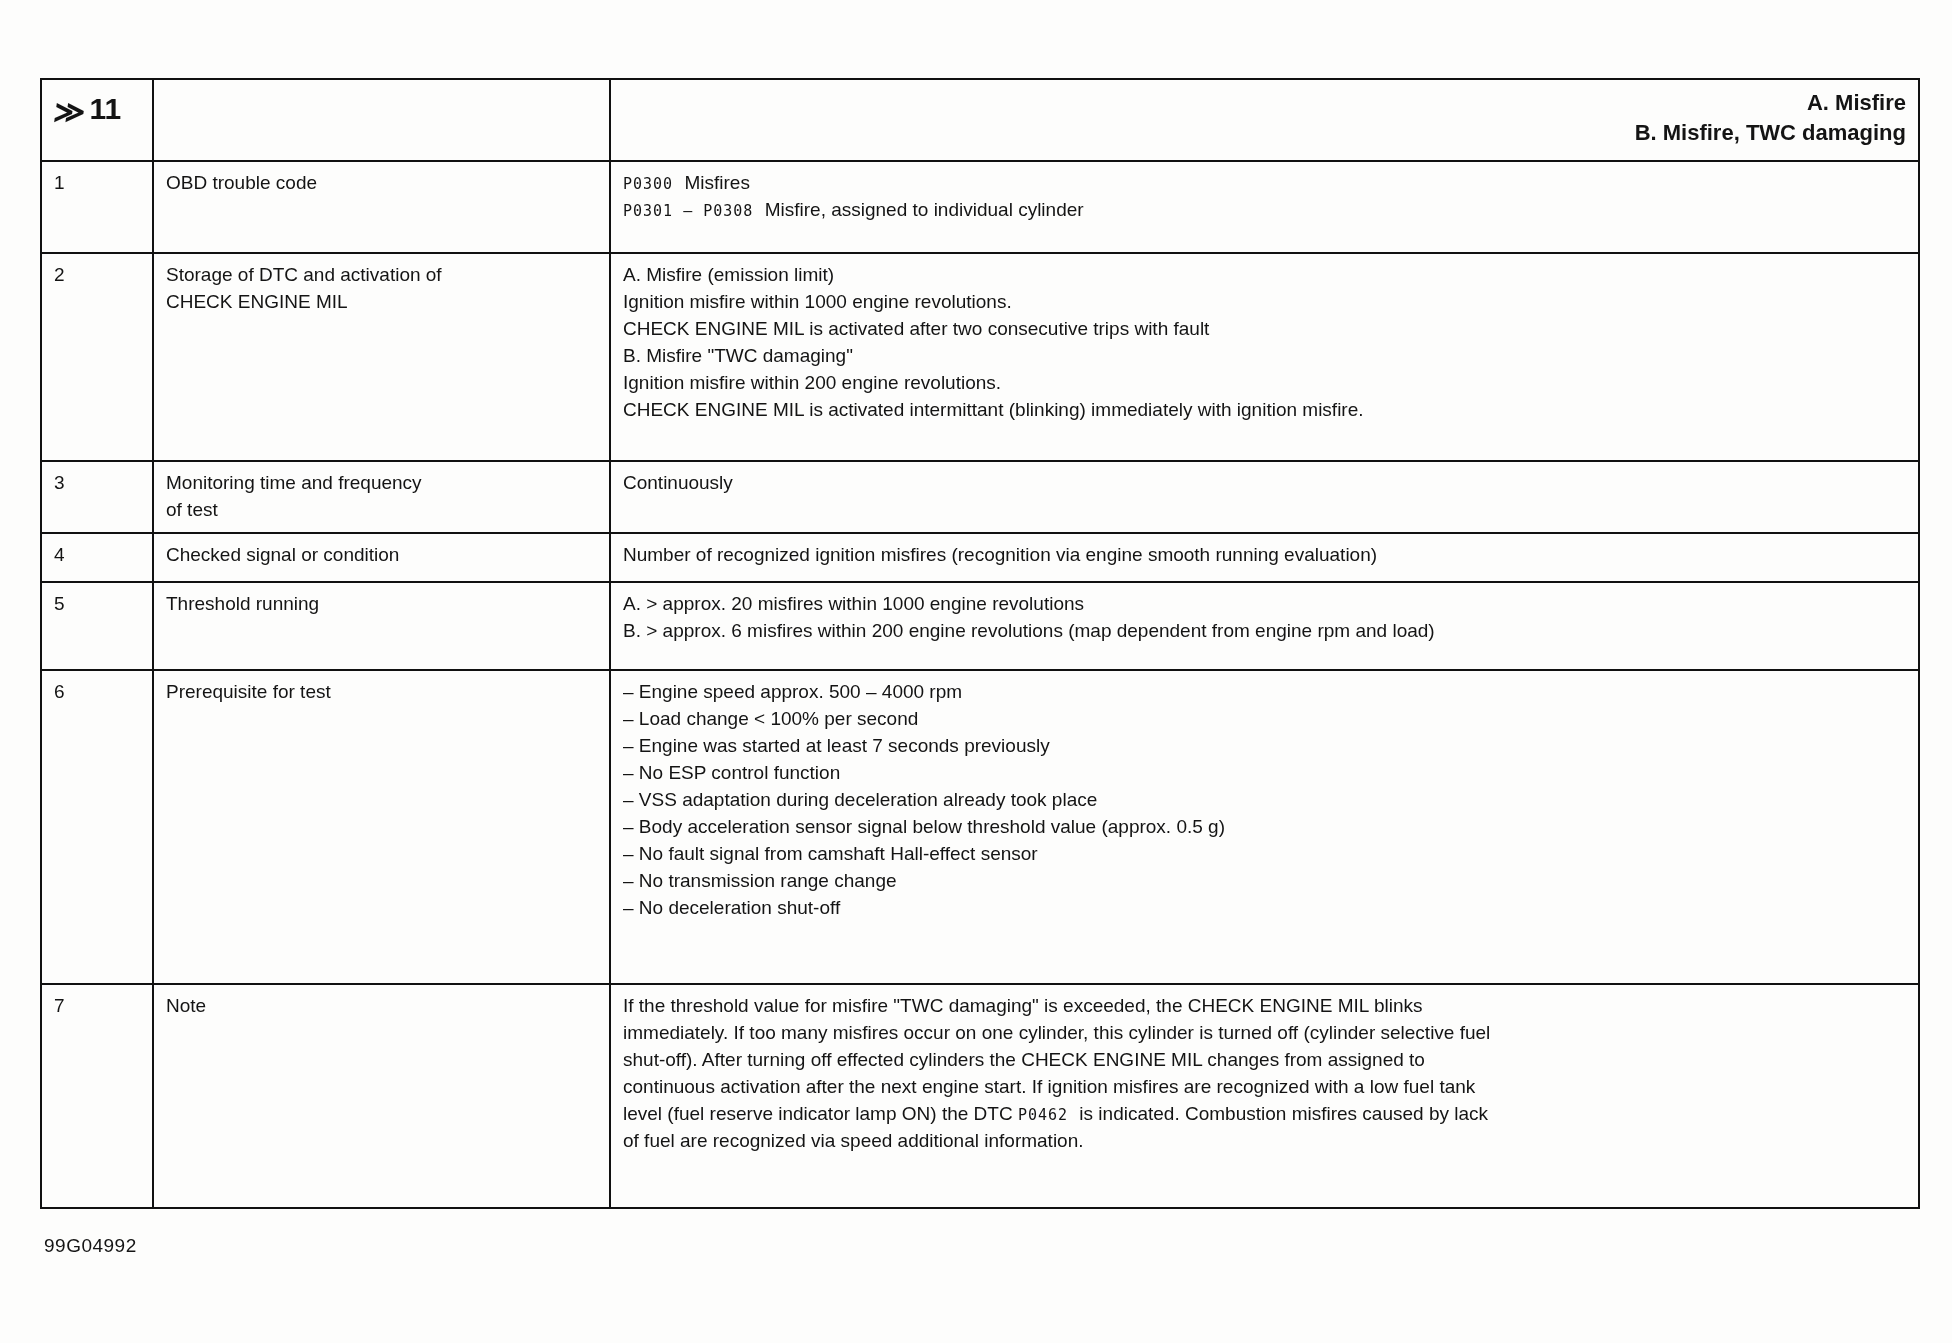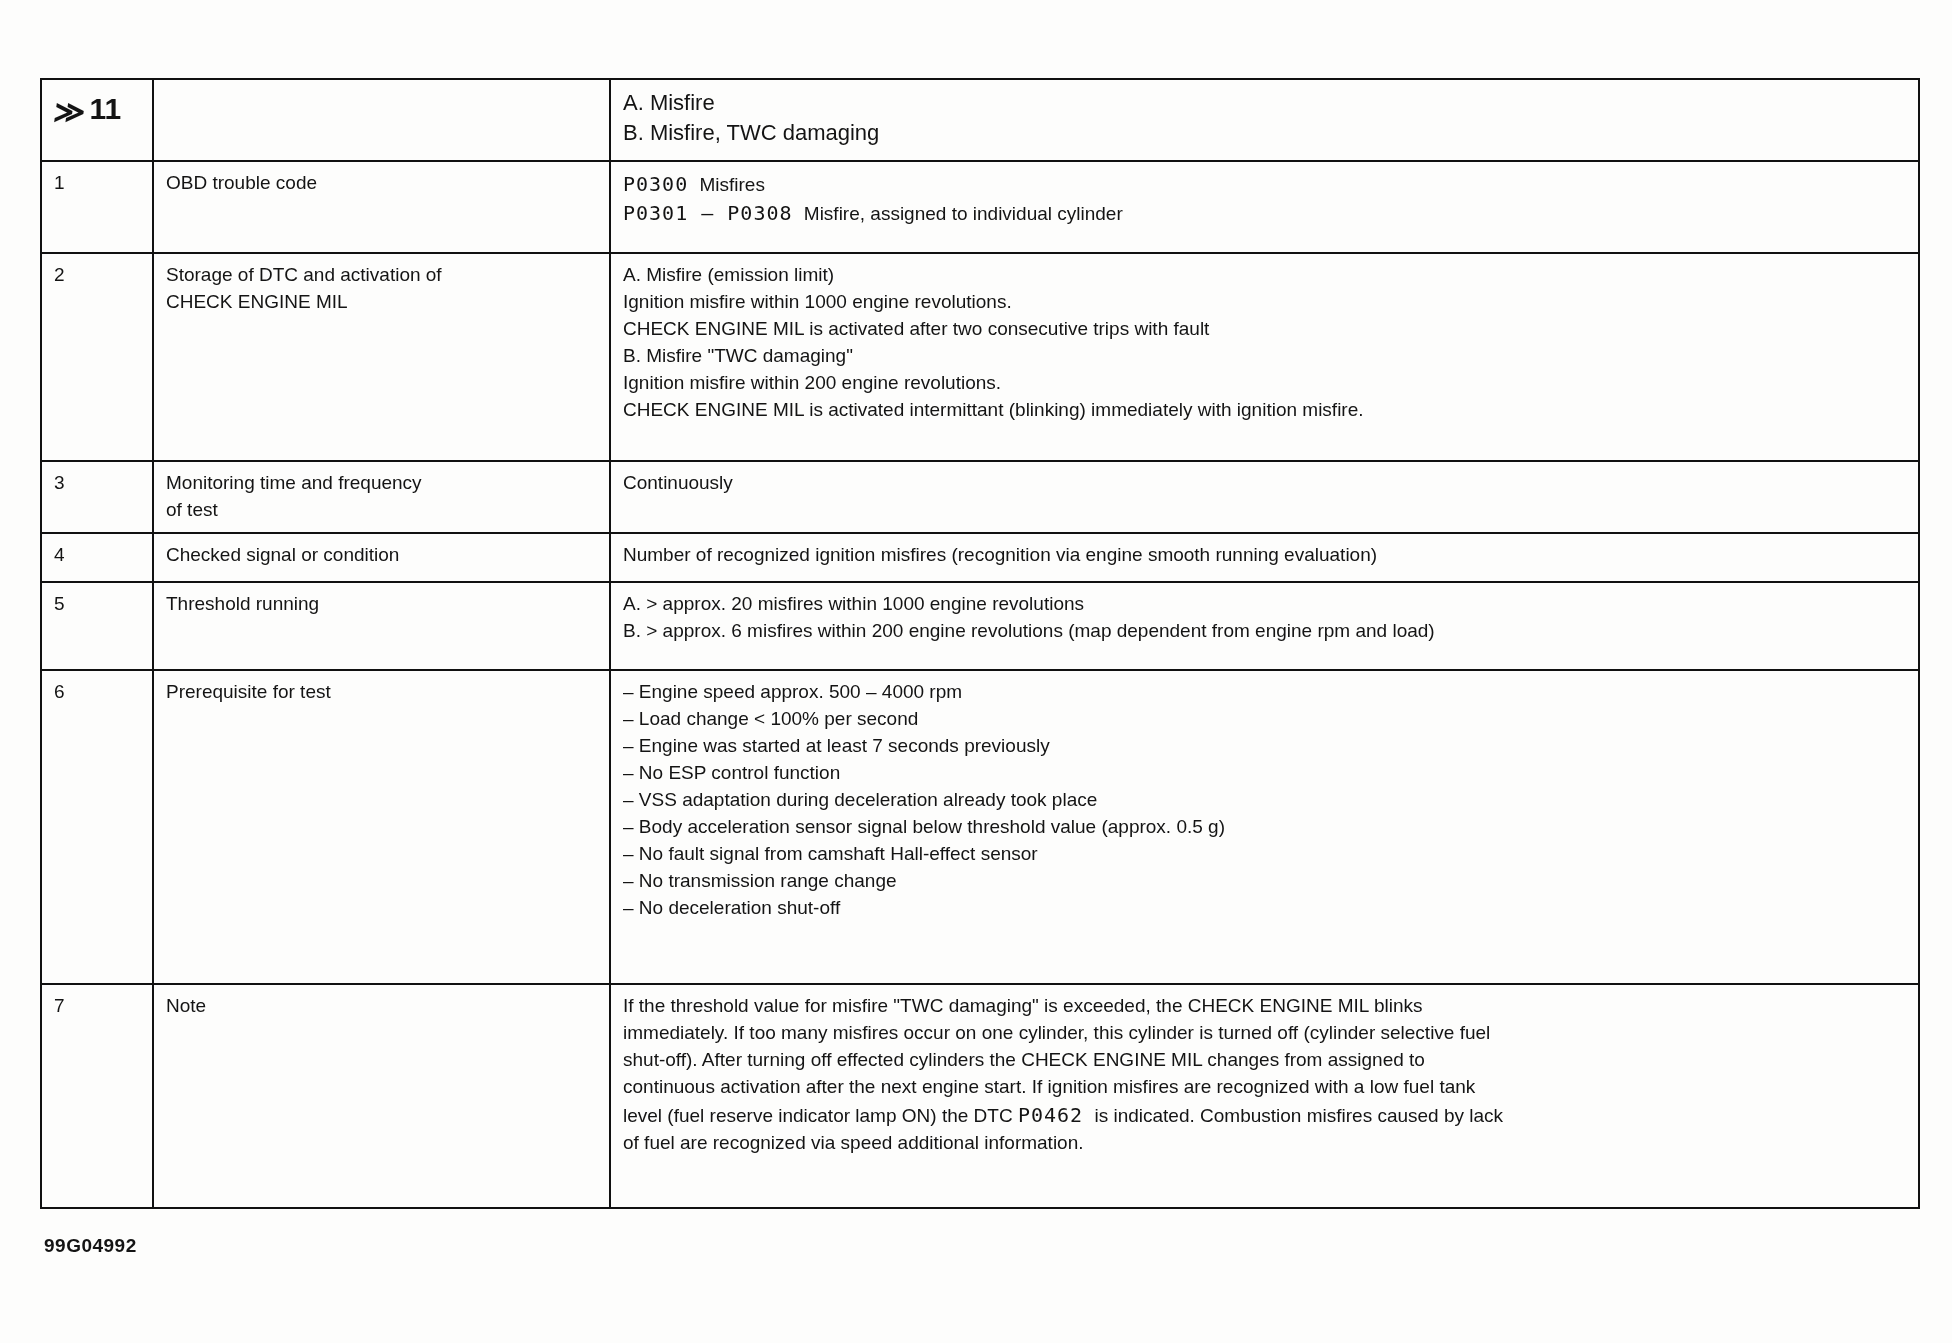--- a/index.html
+++ b/index.html
@@ -43,46 +43,46 @@
     transform: skewX(-8deg);
     margin-right: 4px;
     line-height: 1;
   }
   .ref-number {
     font-size: 30px;
     font-weight: bold;
     vertical-align: 3px;
   }
   .title-cell div {
-    font-weight: normal;
+    font-weight: bold;
     font-size: 22px;
     line-height: 1.35;
+    text-align: right;
   }
 
   
   tbody tr:nth-child(1) td { height: 74px; }
   tbody tr:nth-child(2) td { height: 190px; }
   tbody tr:nth-child(3) td { height: 54px; }
   tbody tr:nth-child(4) td { height: 31px; }
   tbody tr:nth-child(5) td { height: 70px; }
   tbody tr:nth-child(6) td { height: 296px; }
   tbody tr:nth-child(7) td { height: 206px; }
 
   .line { white-space: normal; }
   .code {
     font-family: "DejaVu Sans Mono", monospace;
-    font-size: 20px;
+    font-size: 15px;
     letter-spacing: 1px;
     margin-right: 6px;
   }
   .figure-id {
     margin: 26px 0 0 44px;
     font-size: 19px;
     letter-spacing: 0.5px;
-    font-weight: bold;
   }
 </style>
 </head>
 <body>
 
 <div class="page">
 
   <table class="doc-table">
     <thead>
       <tr>

